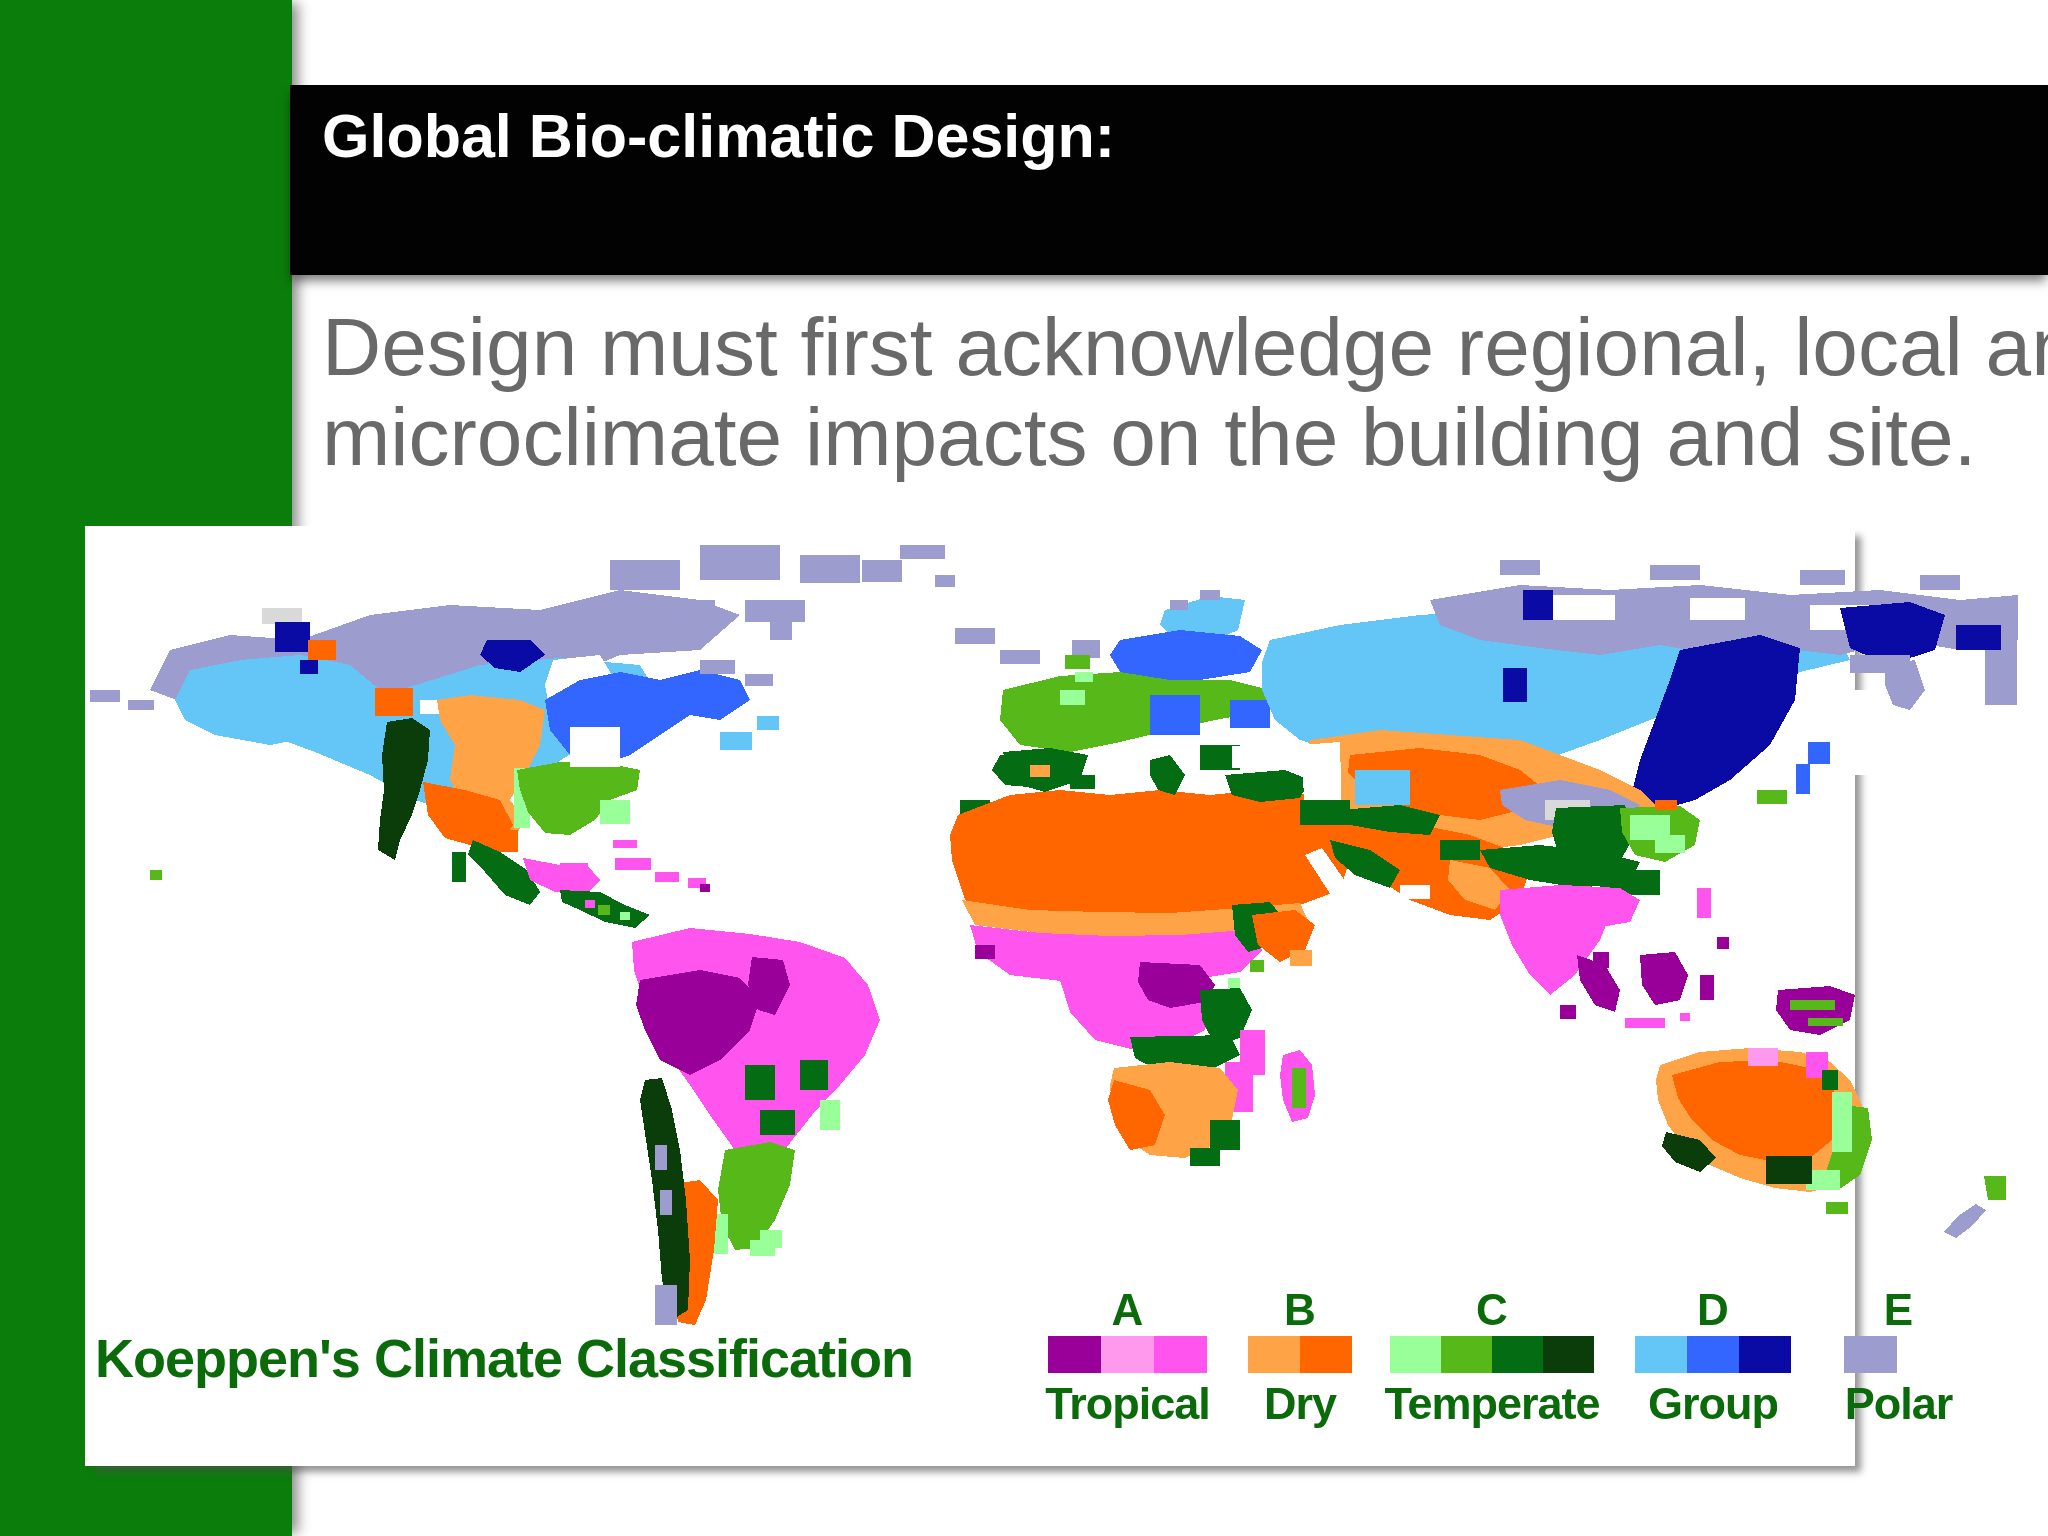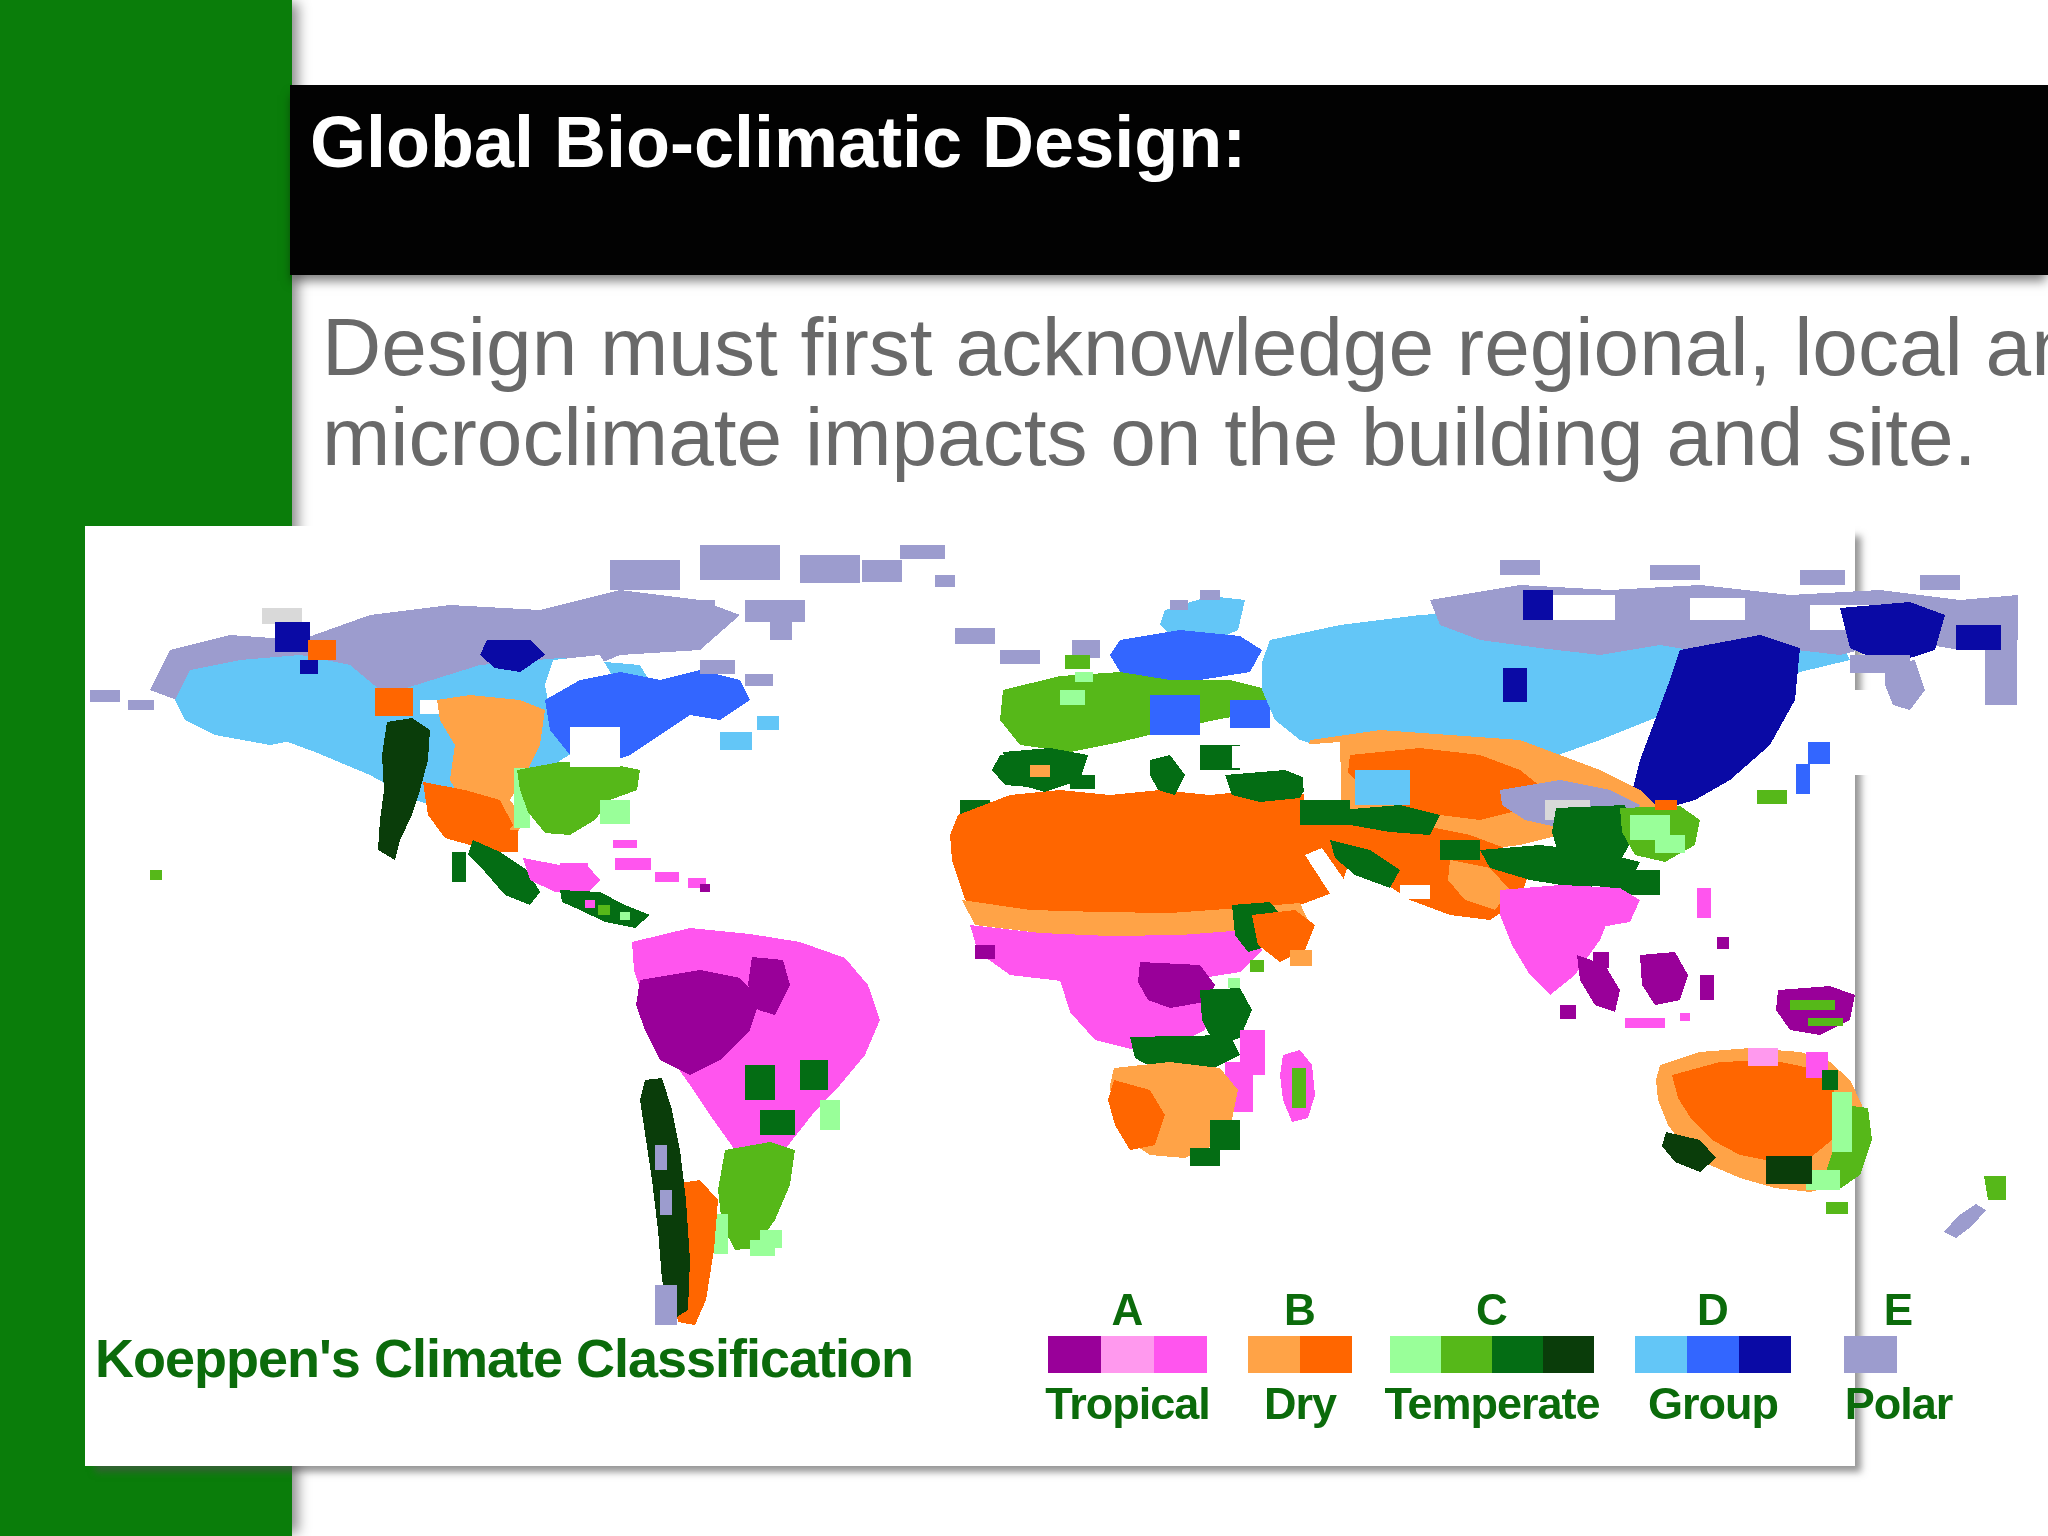--- a/index.html
+++ b/index.html
@@ -12,22 +12,22 @@
     background:#0a7d0a;z-index:2;
     box-shadow:9px 0 12px -3px rgba(0,0,0,0.45);
   }
   .title-bar{
     position:absolute;left:290px;top:85px;right:0;height:190px;
     background:#020202;z-index:3;
     box-shadow:0 8px 10px -2px rgba(0,0,0,0.5);
     color:#ffffff;
   }
   .title-bar .title-text{
-    font-size:72px;font-weight:bold;letter-spacing:0;
-    padding:16px 0 0 20px;line-height:1.15;
+    font-size:61px;font-weight:bold;letter-spacing:0;
+    padding:16px 0 0 32px;line-height:1.15;
   }
   .body-text{
     position:absolute;left:322px;top:302px;z-index:1;
     color:#696969;font-size:82px;line-height:90px;font-weight:400;
     white-space:nowrap;
   }
   .map-panel{
     position:absolute;left:85px;top:526px;width:1770px;height:940px;
     background:#ffffff;z-index:4;
     box-shadow:8px 8px 7px -2px rgba(80,80,80,0.6);

